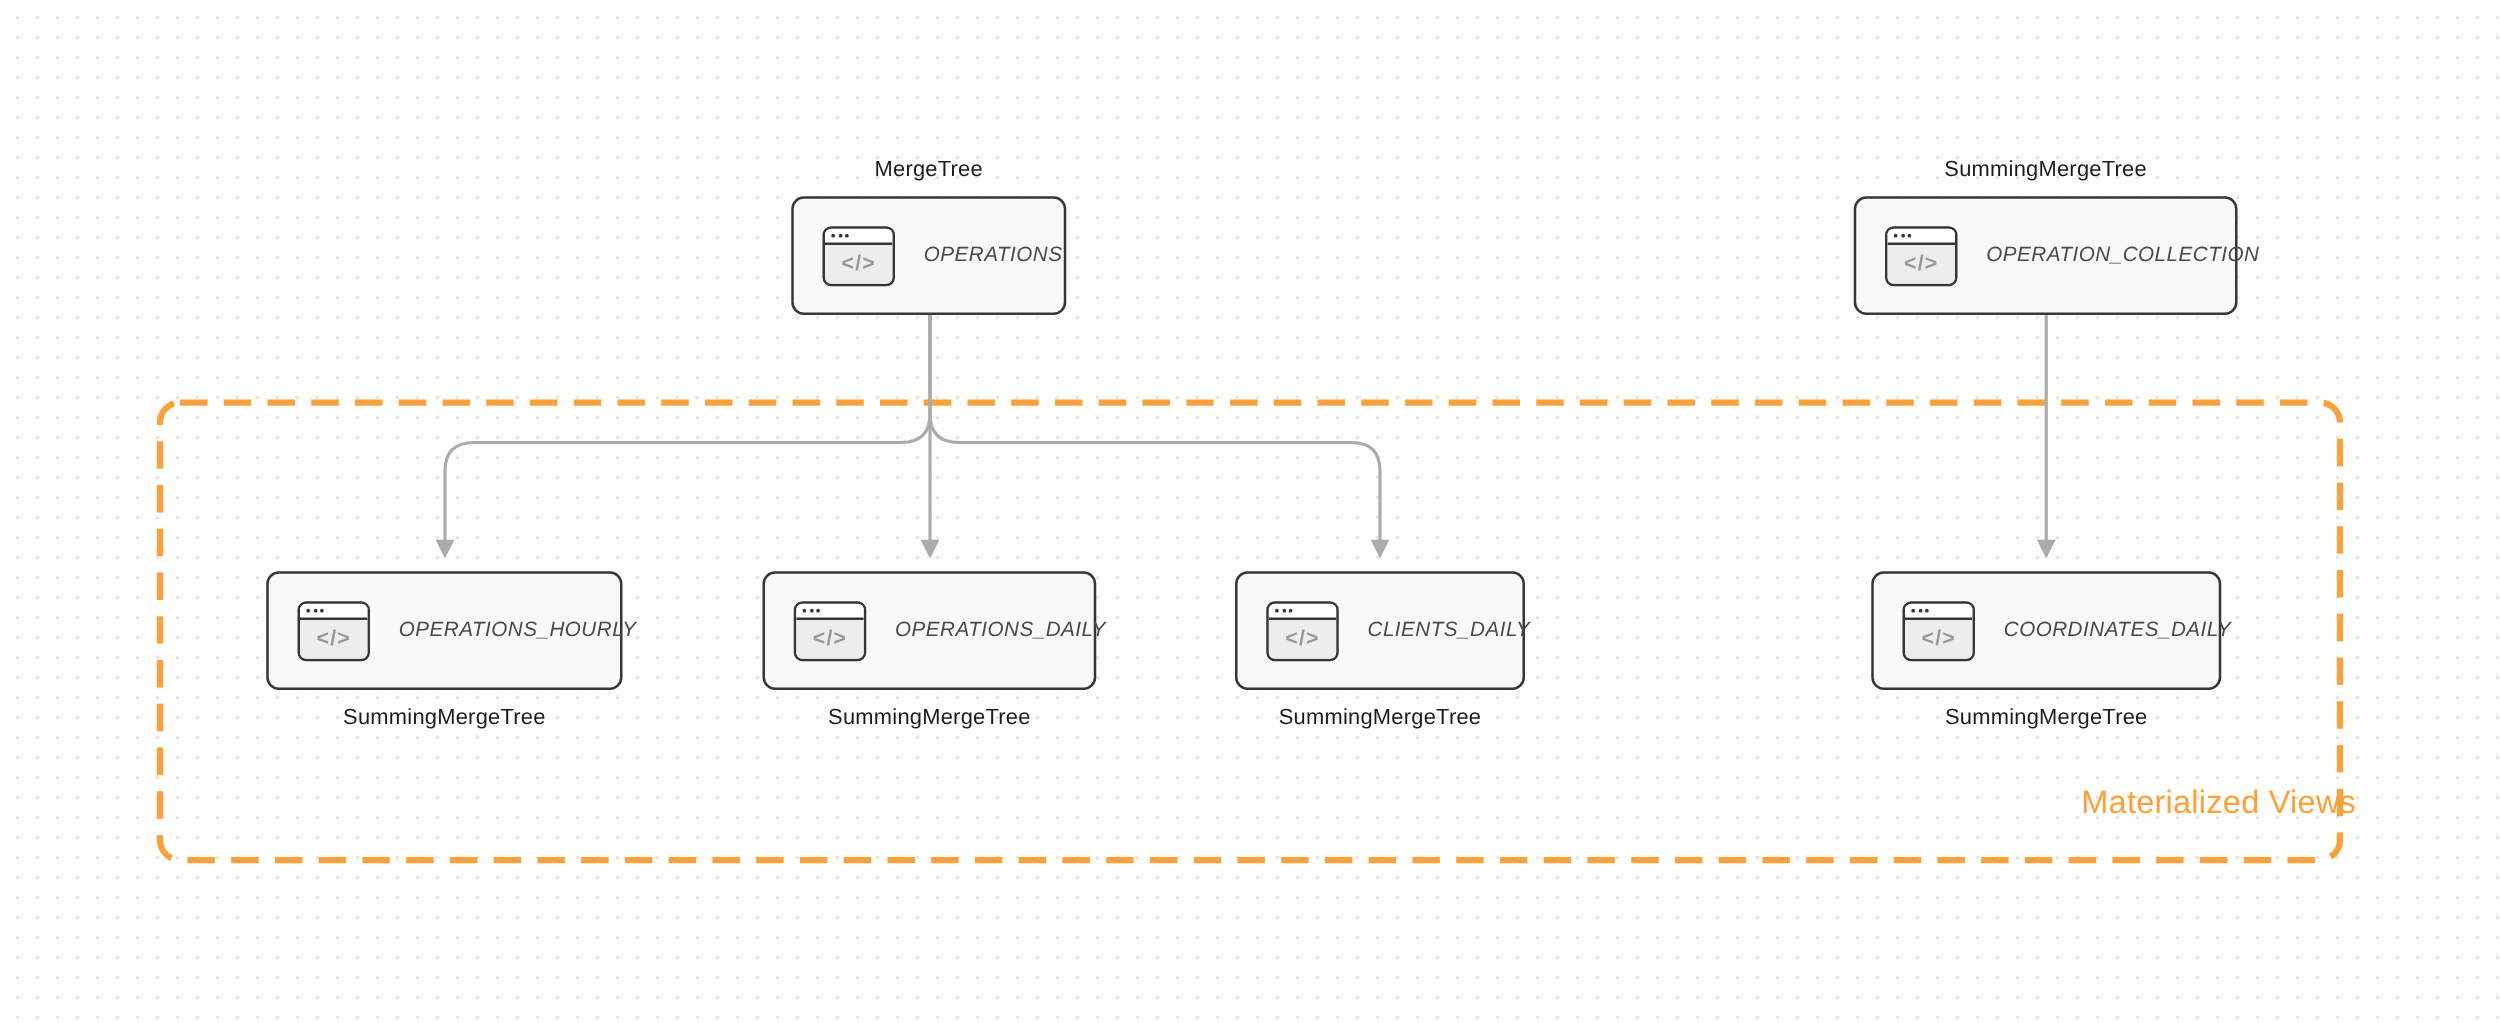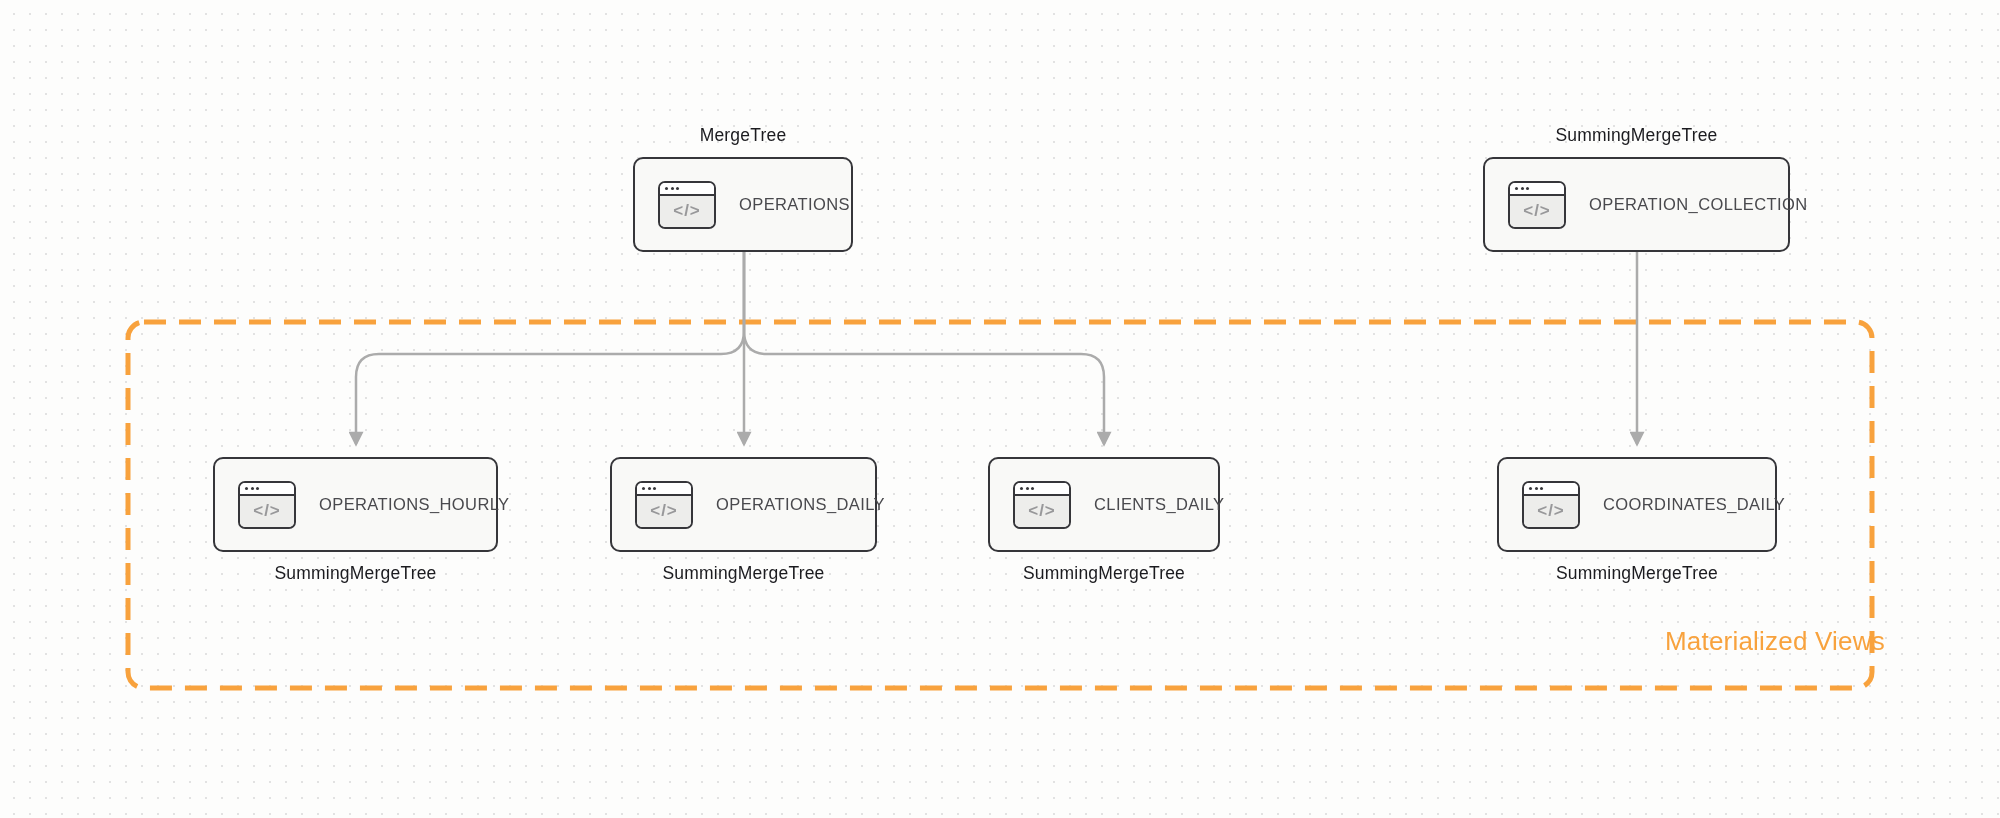--- a/index.html
+++ b/index.html
@@ -44,20 +44,21 @@
     transform: translateX(-50%);
     white-space: nowrap;
     font-size: 17.5px;
     color: #1b1b1f;
     letter-spacing: 0.2px;
   }
   .engine-label.top    { bottom: calc(100% + 11px); }
   .engine-label.bottom { top: calc(100% + 11px); }
 
   .table-name {
+    font-style: italic;
     font-size: 16.5px;
     letter-spacing: 0.4px;
     color: #49494d;
     white-space: nowrap;
   }
 
   
   .win-icon {
     width: 58px;
     height: 48px;

